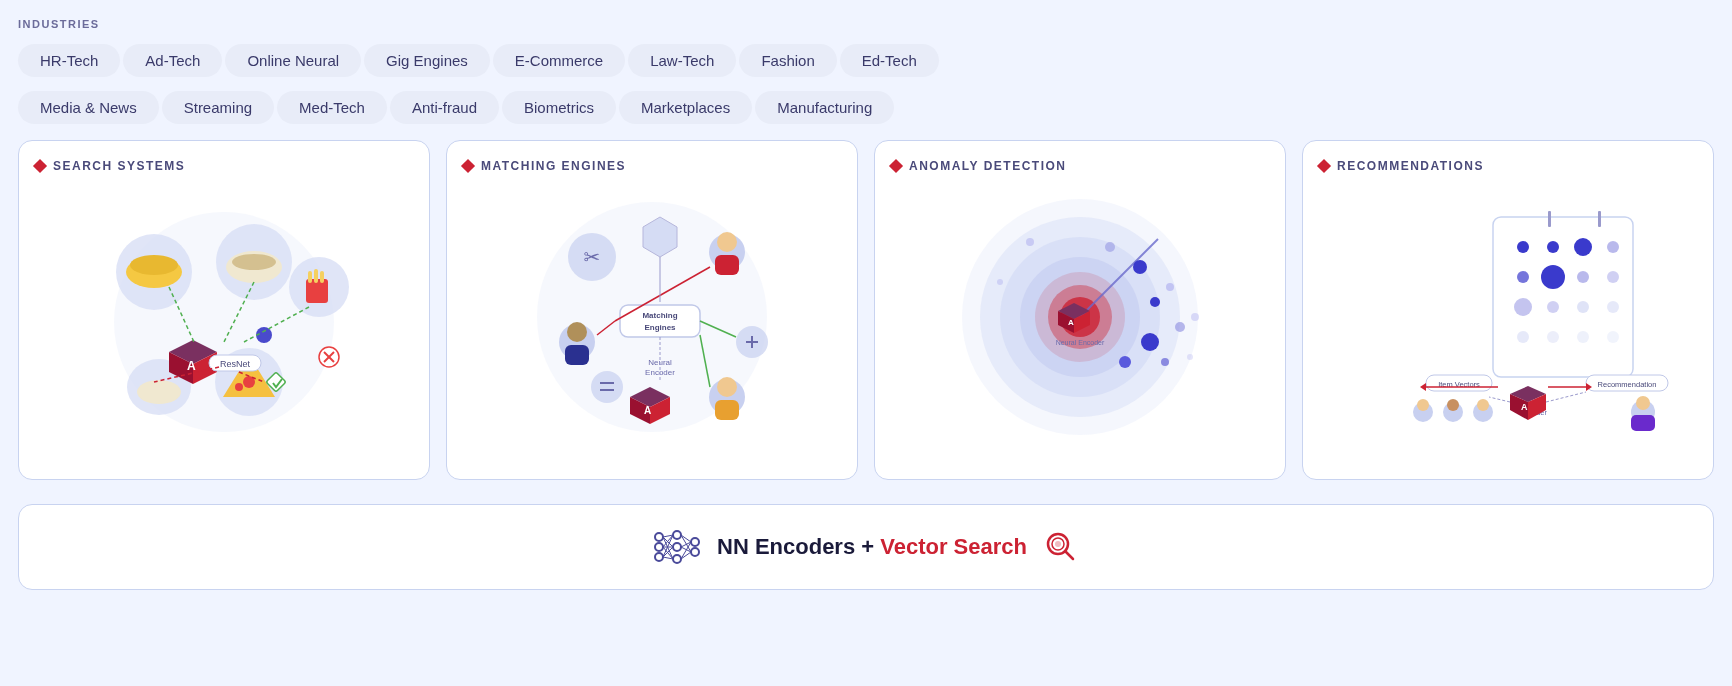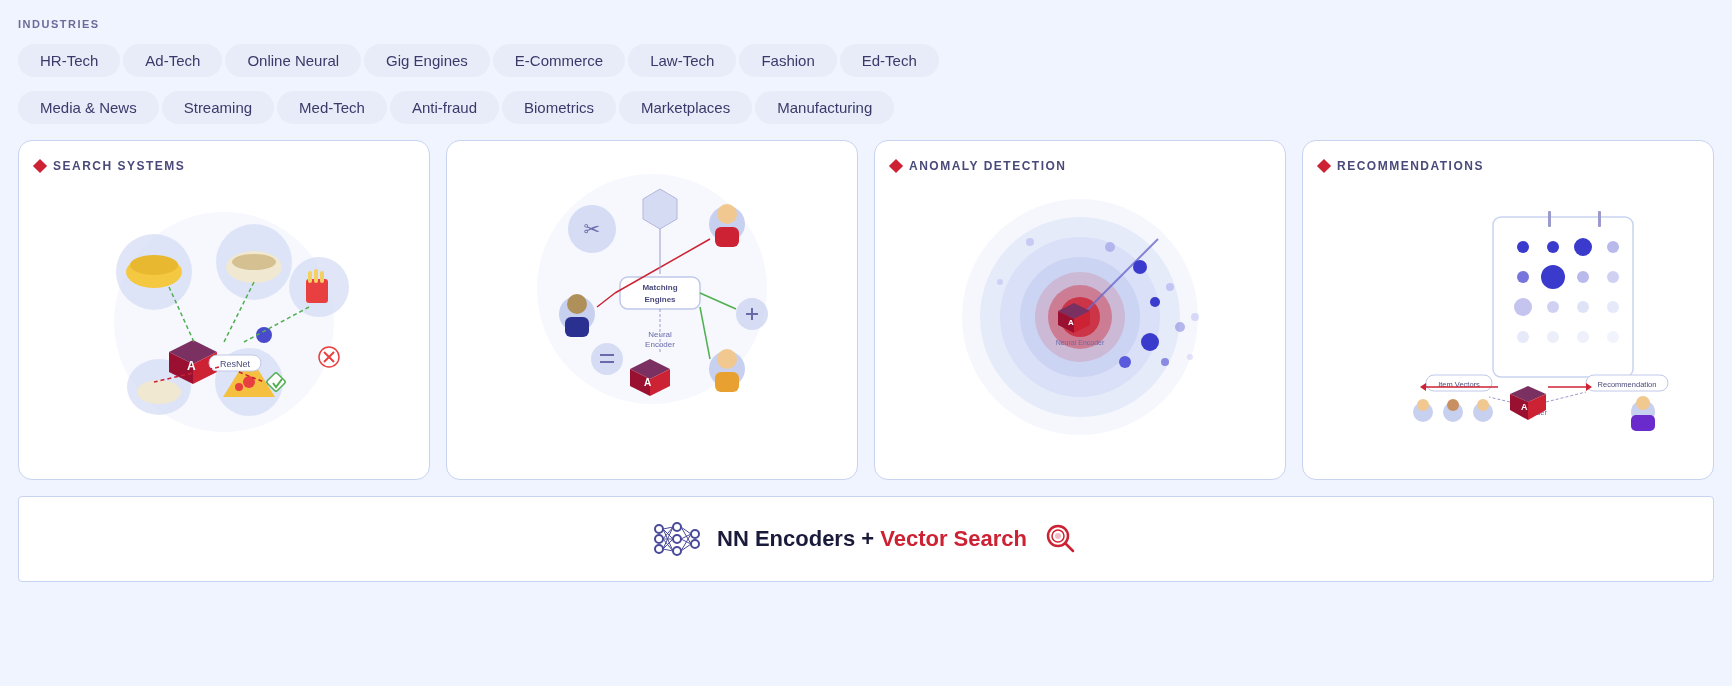--- a/index.html
+++ b/index.html
@@ -39,21 +39,21 @@
       cursor: pointer;
       border: none;
       white-space: nowrap;
     }
 
     
     .cards-grid {
       display: grid;
       grid-template-columns: repeat(4, 1fr);
       gap: 16px;
-      margin-bottom: 16px;
+      margin-bottom: 24px;
     }
     .card {
       background: #fff;
       border: 1.5px solid #c8d3f0;
       border-radius: 14px;
       padding: 18px 16px 12px 16px;
       min-height: 340px;
       position: relative;
       overflow: hidden;
     }
@@ -83,21 +83,21 @@
       display: flex;
       align-items: center;
       justify-content: center;
       position: relative;
     }
 
     
     .bottom-banner {
       background: #fff;
       border: 1.5px solid #c8d3f0;
-      border-radius: 4px;
+      border-radius: 14px;
       padding: 22px 30px;
       display: flex;
       align-items: center;
       justify-content: center;
       gap: 16px;
     }
     .banner-text {
       font-size: 22px;
       font-weight: 700;
       color: #1a1a3a;
@@ -198,20 +198,24 @@
         <rect x="215" y="188" width="14" height="14" rx="2" fill="white" stroke="#50b050" stroke-width="1.5" transform="rotate(45,222,195)"></rect>
         <polyline points="219,196 222,200 228,192" stroke="#50b050" stroke-width="2" fill="none"></polyline>
 
         <line x1="165" y1="180" x2="100" y2="195" stroke="#cc2233" stroke-width="1.5" stroke-dasharray="4,3"></line>
         <line x1="185" y1="185" x2="210" y2="195" stroke="#cc2233" stroke-width="1.5" stroke-dasharray="4,3"></line>
       </svg>
     </div>
   </div>
 
   <div class="card">
+    <div class="card-header">
+      <div class="card-diamond"></div>
+      <span class="card-title">MATCHING ENGINES</span>
+    </div>
     <div class="card-illustration">
       <svg viewBox="0 0 340 260" class="illus-svg">
         <circle cx="170" cy="130" r="115" fill="#eef1fc" opacity="0.5"></circle>
 
         <circle cx="245" cy="65" r="18" fill="#c8d0f0"></circle>
         <circle cx="245" cy="55" r="10" fill="#f0c890"></circle>
         <rect x="233" y="68" width="24" height="20" rx="6" fill="#cc2233"></rect>
 
         <circle cx="95" cy="155" r="18" fill="#c8d0f0"></circle>
         <circle cx="95" cy="145" r="10" fill="#b0905a"></circle>

